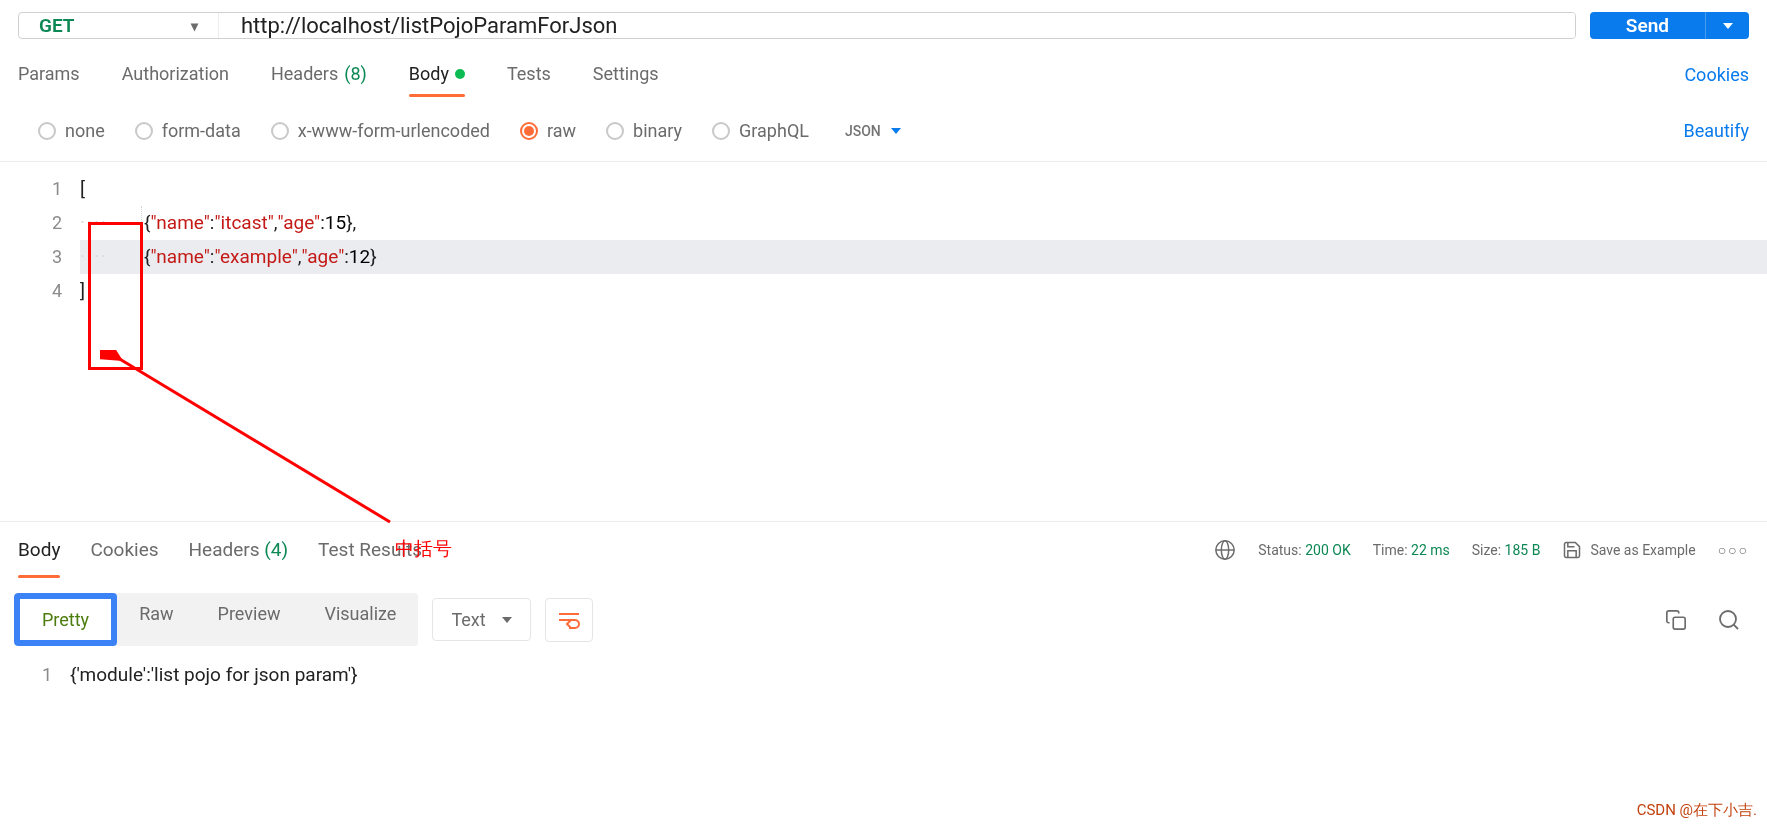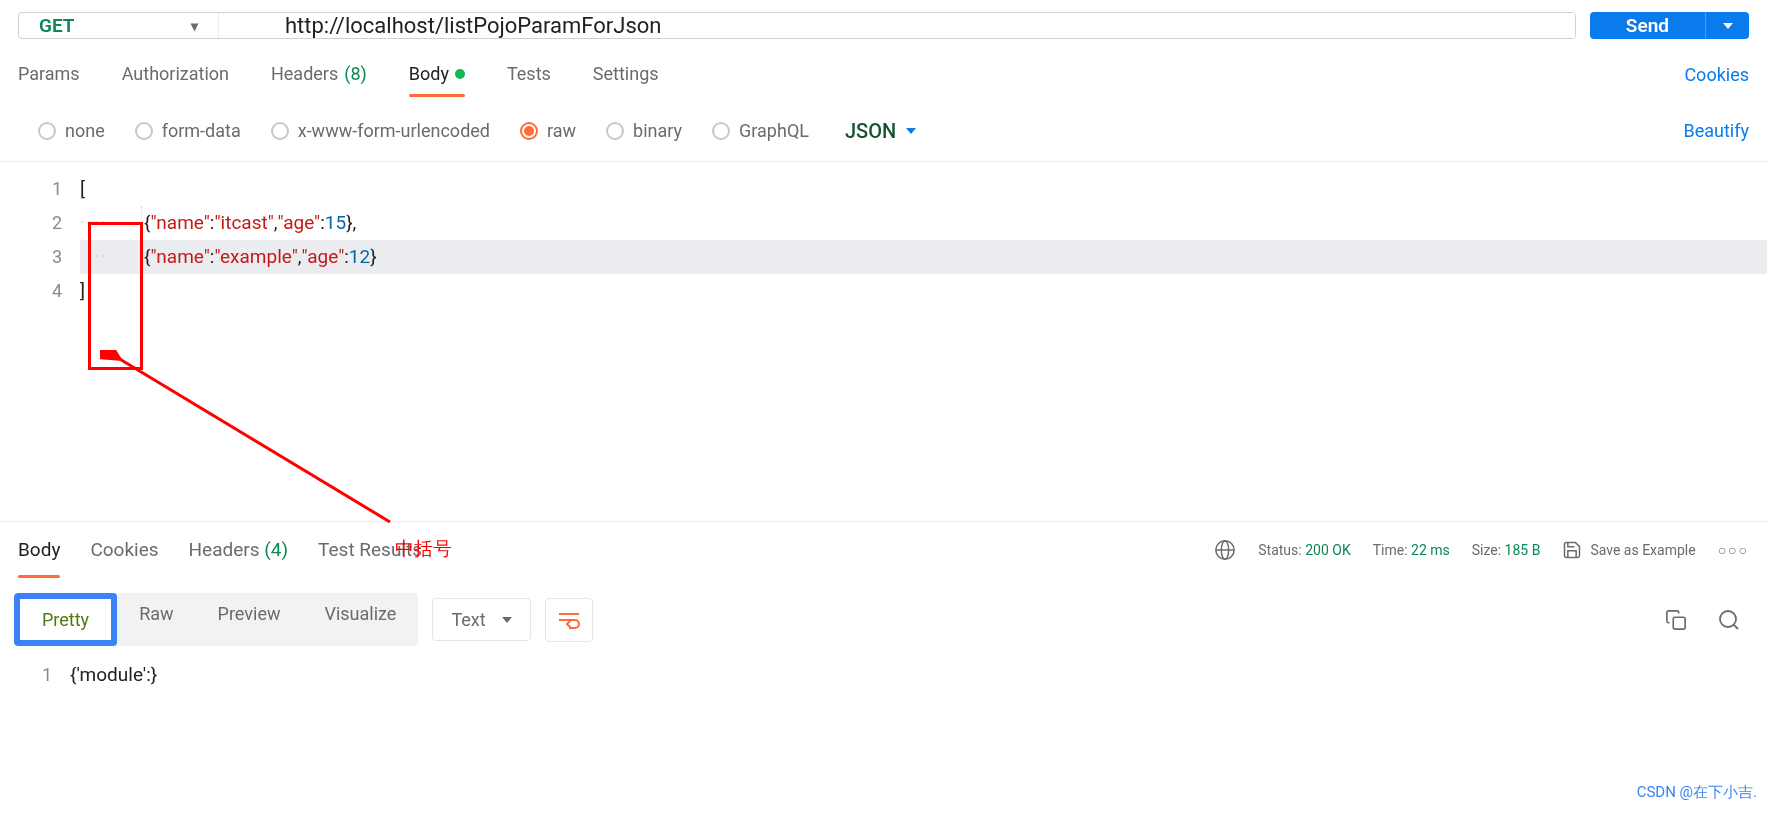--- a/index.html
+++ b/index.html
@@ -1,18 +1,18 @@
 <!DOCTYPE html>
 <html><head>
 <meta charset="utf-8">
 <style>
 * { margin:0; padding:0; box-sizing:border-box; font-family:-apple-system,BlinkMacSystemFont,"Segoe UI",Roboto,sans-serif; }
 body { background:#fff; color:#212121; width:1767px; height:824px; font-size:16px; }
 .top-bar { display:flex; gap:14px; padding:12px 18px 14px 18px; align-items:stretch; }
-.url-group { display:flex; flex:1; border:1px solid #d0d0d0; border-radius:4px; overflow:hidden;gap:44px; }
+.url-group { display:flex; flex:1; border:1px solid #d0d0d0; border-radius:4px; overflow:hidden; }
 .method { display:flex; align-items:center; justify-content:space-between; padding:0 20px; width:200px; color:#0c8854; font-weight:600; font-size:19px; border-right:1px solid #ececec; cursor:pointer; }
 .method .chev { color:#6b6b6b; font-size:14px; }
 .url-input { flex:1; border:none; outline:none; padding:0 22px; font-size:22px; color:#212121; }
 .send-group { display:flex; }
 .send-btn { background:#097bed; color:#fff; border:none; font-weight:600; font-size:19px; padding:0 36px; border-radius:4px 0 0 4px; cursor:pointer; }
 .send-caret { background:#097bed; color:#fff; border:none; border-left:1px solid rgba(255,255,255,.25); width:44px; border-radius:0 4px 4px 0; cursor:pointer; display:flex; align-items:center; justify-content:center; }
 .send-caret::after { content:""; border-left:5px solid transparent; border-right:5px solid transparent; border-top:6px solid #fff; }
 .tabs-row { display:flex; align-items:center; justify-content:space-between; padding:0 18px; }
 .tabs { display:flex; gap:42px;align-items:center; }
 .tab { color:#6b6b6b; font-size:18px; padding:10px 0 12px 0; cursor:pointer; display:flex; align-items:center; gap:6px; }
@@ -20,31 +20,31 @@
 .tab.active { color:#212121; position:relative; }
 .tab.active::after { content:""; position:absolute; left:0; right:0; bottom:-1px; height:3px; background:#ff6c37; border-radius:2px; }
 .dot-green { width:10px; height:10px; border-radius:50%; background:#0cbb52; display:inline-block; }
 .link-right { color:#097bed; font-size:18px; cursor:pointer; padding:10px 0; }
 .body-type-row { display:flex; align-items:center; justify-content:space-between; padding:14px 18px 10px 38px; }
 .body-types { display:flex; gap:30px; align-items:center; }
 .radio-item { display:flex; align-items:center; gap:9px; color:#6b6b6b; font-size:18px; cursor:pointer; }
 .radio { width:18px; height:18px; border:2px solid #c8c8c8; border-radius:50%; display:inline-flex; align-items:center; justify-content:center; }
 .radio.sel { border-color:#ff6c37; }
 .radio.sel::after { content:""; width:10px; height:10px; background:#ff6c37; border-radius:50%; }
-.format-sel { color:#14532d; font-size:20px; font-weight:500; display:flex; align-items:center; gap:10px; cursor:pointer; margin-left:6px; }
+.format-sel { color:#737373; font-size:14px; font-weight:500; display:flex; align-items:center; gap:10px; cursor:pointer; margin-left:6px; }
 .format-sel::after { content:""; border-left:5px solid transparent; border-right:5px solid transparent; border-top:6px solid #097bed; }
 .editor-wrap { border-top:1px solid #ececec; position:relative; height:360px; }
 .editor { display:flex; padding-top:10px; position:relative; }
 .gutter { width:80px; text-align:right; padding-right:18px; color:#8b8b8b; font-family:Consolas,Monaco,monospace; font-size:18px; line-height:34px; }
 .code { font-family:Consolas,Monaco,monospace; font-size:19px; line-height:34px; flex:1; }
 .code .ln { display:flex; align-items:center; height:34px; }
 .code .ind { display:inline-block; width:62px; color:#d9d9d9; letter-spacing:2px; border-right:1px dotted #d6d6d6; margin-right:2px; height:34px; line-height:34px; }
 .brk { color:#212121; }
 .key { color:#c41a16; }
-.num { color:#0369a1; }
+.num { color:#000000; }
 .pun { color:#212121; }
 .hl-box { position:absolute; border:3px solid #ff0000; top:222px; left:88px; width:55px; height:148px; pointer-events:none; }
 .arrow-svg { position:absolute; top:350px; left:100px; pointer-events:none; }
 .annot { position:absolute; color:#ff0000; font-size:19px; top:516px; left:395px;margin-top:20px; }
 .resp-tabs-row { display:flex; align-items:center; justify-content:space-between; padding:0 18px; border-top:1px solid #ececec; }
 .resp-tabs { display:flex; gap:30px; }
 .resp-tab { color:#6b6b6b; font-size:19px; padding:16px 0; cursor:pointer; }
 .resp-tab.active { color:#212121; position:relative; }
 .resp-tab.active::after { content:""; position:absolute; left:0; right:0; bottom:-1px; height:3px; background:#ff6c37; border-radius:2px; }
 .resp-right { display:flex; align-items:center; gap:22px; color:#6b6b6b; font-size:14px; }
@@ -53,21 +53,21 @@
 .resp-controls { display:flex; align-items:center; gap:14px; padding:16px 18px 10px 14px; }
 .seg-group { display:flex; background:#f2f2f2; border-radius:4px; overflow:hidden; }
 .seg { padding:10px 22px; color:#6b6b6b; font-size:18px; cursor:pointer; }
 .seg.active { background:#fff; color:#4d7c0f; border:6px solid #3b82f6; border-radius:4px; }
 .format-dd { display:flex; align-items:center; gap:16px; padding:10px 18px; border:1px solid #e5e5e5; border-radius:4px; color:#6b6b6b; font-size:18px; cursor:pointer; }
 .format-dd::after { content:""; border-left:5px solid transparent; border-right:5px solid transparent; border-top:6px solid #6b6b6b; }
 .wrap-btn { width:48px; height:44px; border:1px solid #e5e5e5; border-radius:4px; display:flex; align-items:center; justify-content:center; color:#ff6c37; cursor:pointer; }
 .flex-spacer { flex:1; }
 .icon-btn { padding:8px; cursor:pointer; color:#6b6b6b; }
 .resp-body { display:flex; padding-top:2px; }
-.watermark { position:absolute; bottom:22px; right:10px; color:#3b82f6; font-size:15px; }
+.watermark { position:absolute; bottom:4px; right:10px; color:#c2410c; font-size:15px; }
 .hl-line { background:#ebecf0; }
 </style>
 </head>
 <body>
 
 <div class="top-bar">
   <div class="url-group">
     <div class="method">
       <span>GET</span>
       <span class="chev">▾</span>
@@ -246,18 +246,19 @@
 
 <div class="resp-body">
   <div class="gutter" style="width:70px">
     <div>1</div>
   </div>
   <div class="code">
     <div class="ln">
         <span class="pun">{</span>
         <span class="brk">'module'</span>
         <span class="pun">:</span>
+        <span class="brk">'list pojo for json param'</span>
         <span class="pun">}</span>
       </div>
   </div>
 </div>
 
 <div class="watermark">CSDN @在下小吉.</div>
 
 </body></html>

